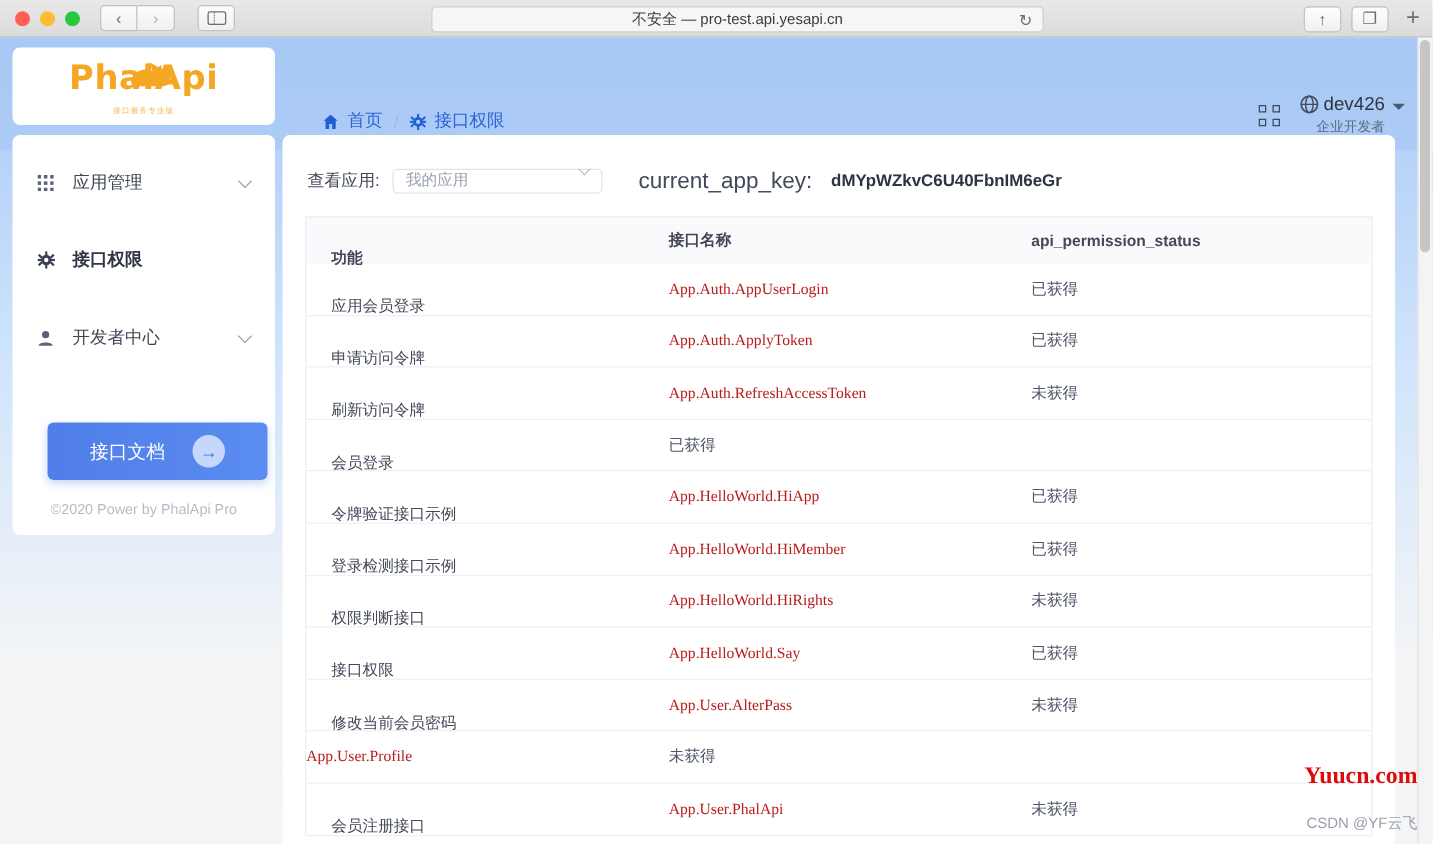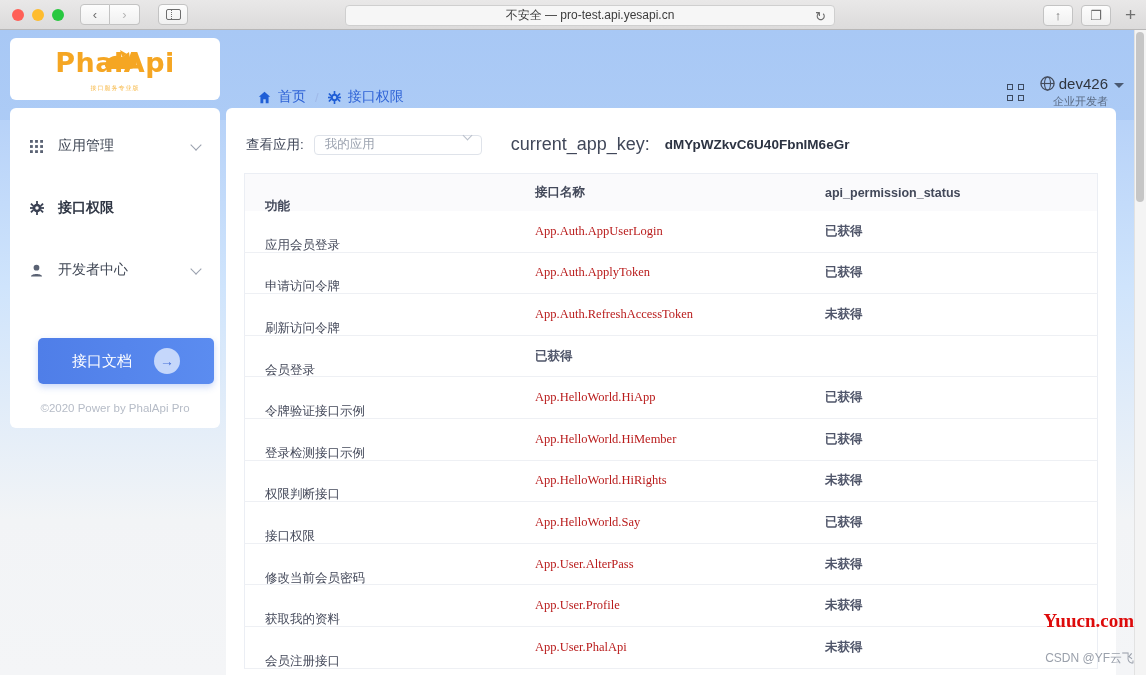--- a/index.html
+++ b/index.html
@@ -213,21 +213,21 @@
   .thead {
     display: flex; background: #fafafc;
     border: 1px solid #ebeef4; border-bottom: none;
     height: 38px; align-items: center;
   }
   .thead .th {
     font-size: 12.5px; color: #43495a; font-weight: 600;
   }
   .col1 { width: 290px; padding-left: 20px; margin-top: 28px; }
   .col2 { width: 290px; }
-  .col3 { flex: 1; font-weight: bold; }
+  .col3 { flex: 1; }
   .trow {
     display: flex; align-items: center;
     height: 41.6px;
     border-bottom: 1px solid #eef0f4;
     border-left: 1px solid #ebeef4; border-right: 1px solid #ebeef4;
     font-size: 12.5px; color: #44495a;
   }
   .trow .api-link { color: #b91c1c; font-family: Liberation Serif, serif; }
   .trow .status { color: #50566a; }
 
@@ -468,21 +468,20 @@
             <div class="col1">接口权限</div>
             <div class="col2 api-link">App.HelloWorld.Say</div>
             <div class="col3 status">已获得</div>
           </div>
           <div class="trow">
             <div class="col1">修改当前会员密码</div>
             <div class="col2 api-link">App.User.AlterPass</div>
             <div class="col3 status">未获得</div>
           </div>
           <div class="trow">
-            <div class="col1">获取我的资料</div>
             <div class="col2 api-link">App.User.Profile</div>
             <div class="col3 status">未获得</div>
           </div>
           <div class="trow">
             <div class="col1">会员注册接口</div>
             <div class="col2 api-link">App.User.PhalApi</div>
             <div class="col3 status">未获得</div>
           </div>
         </div>
     </div>

